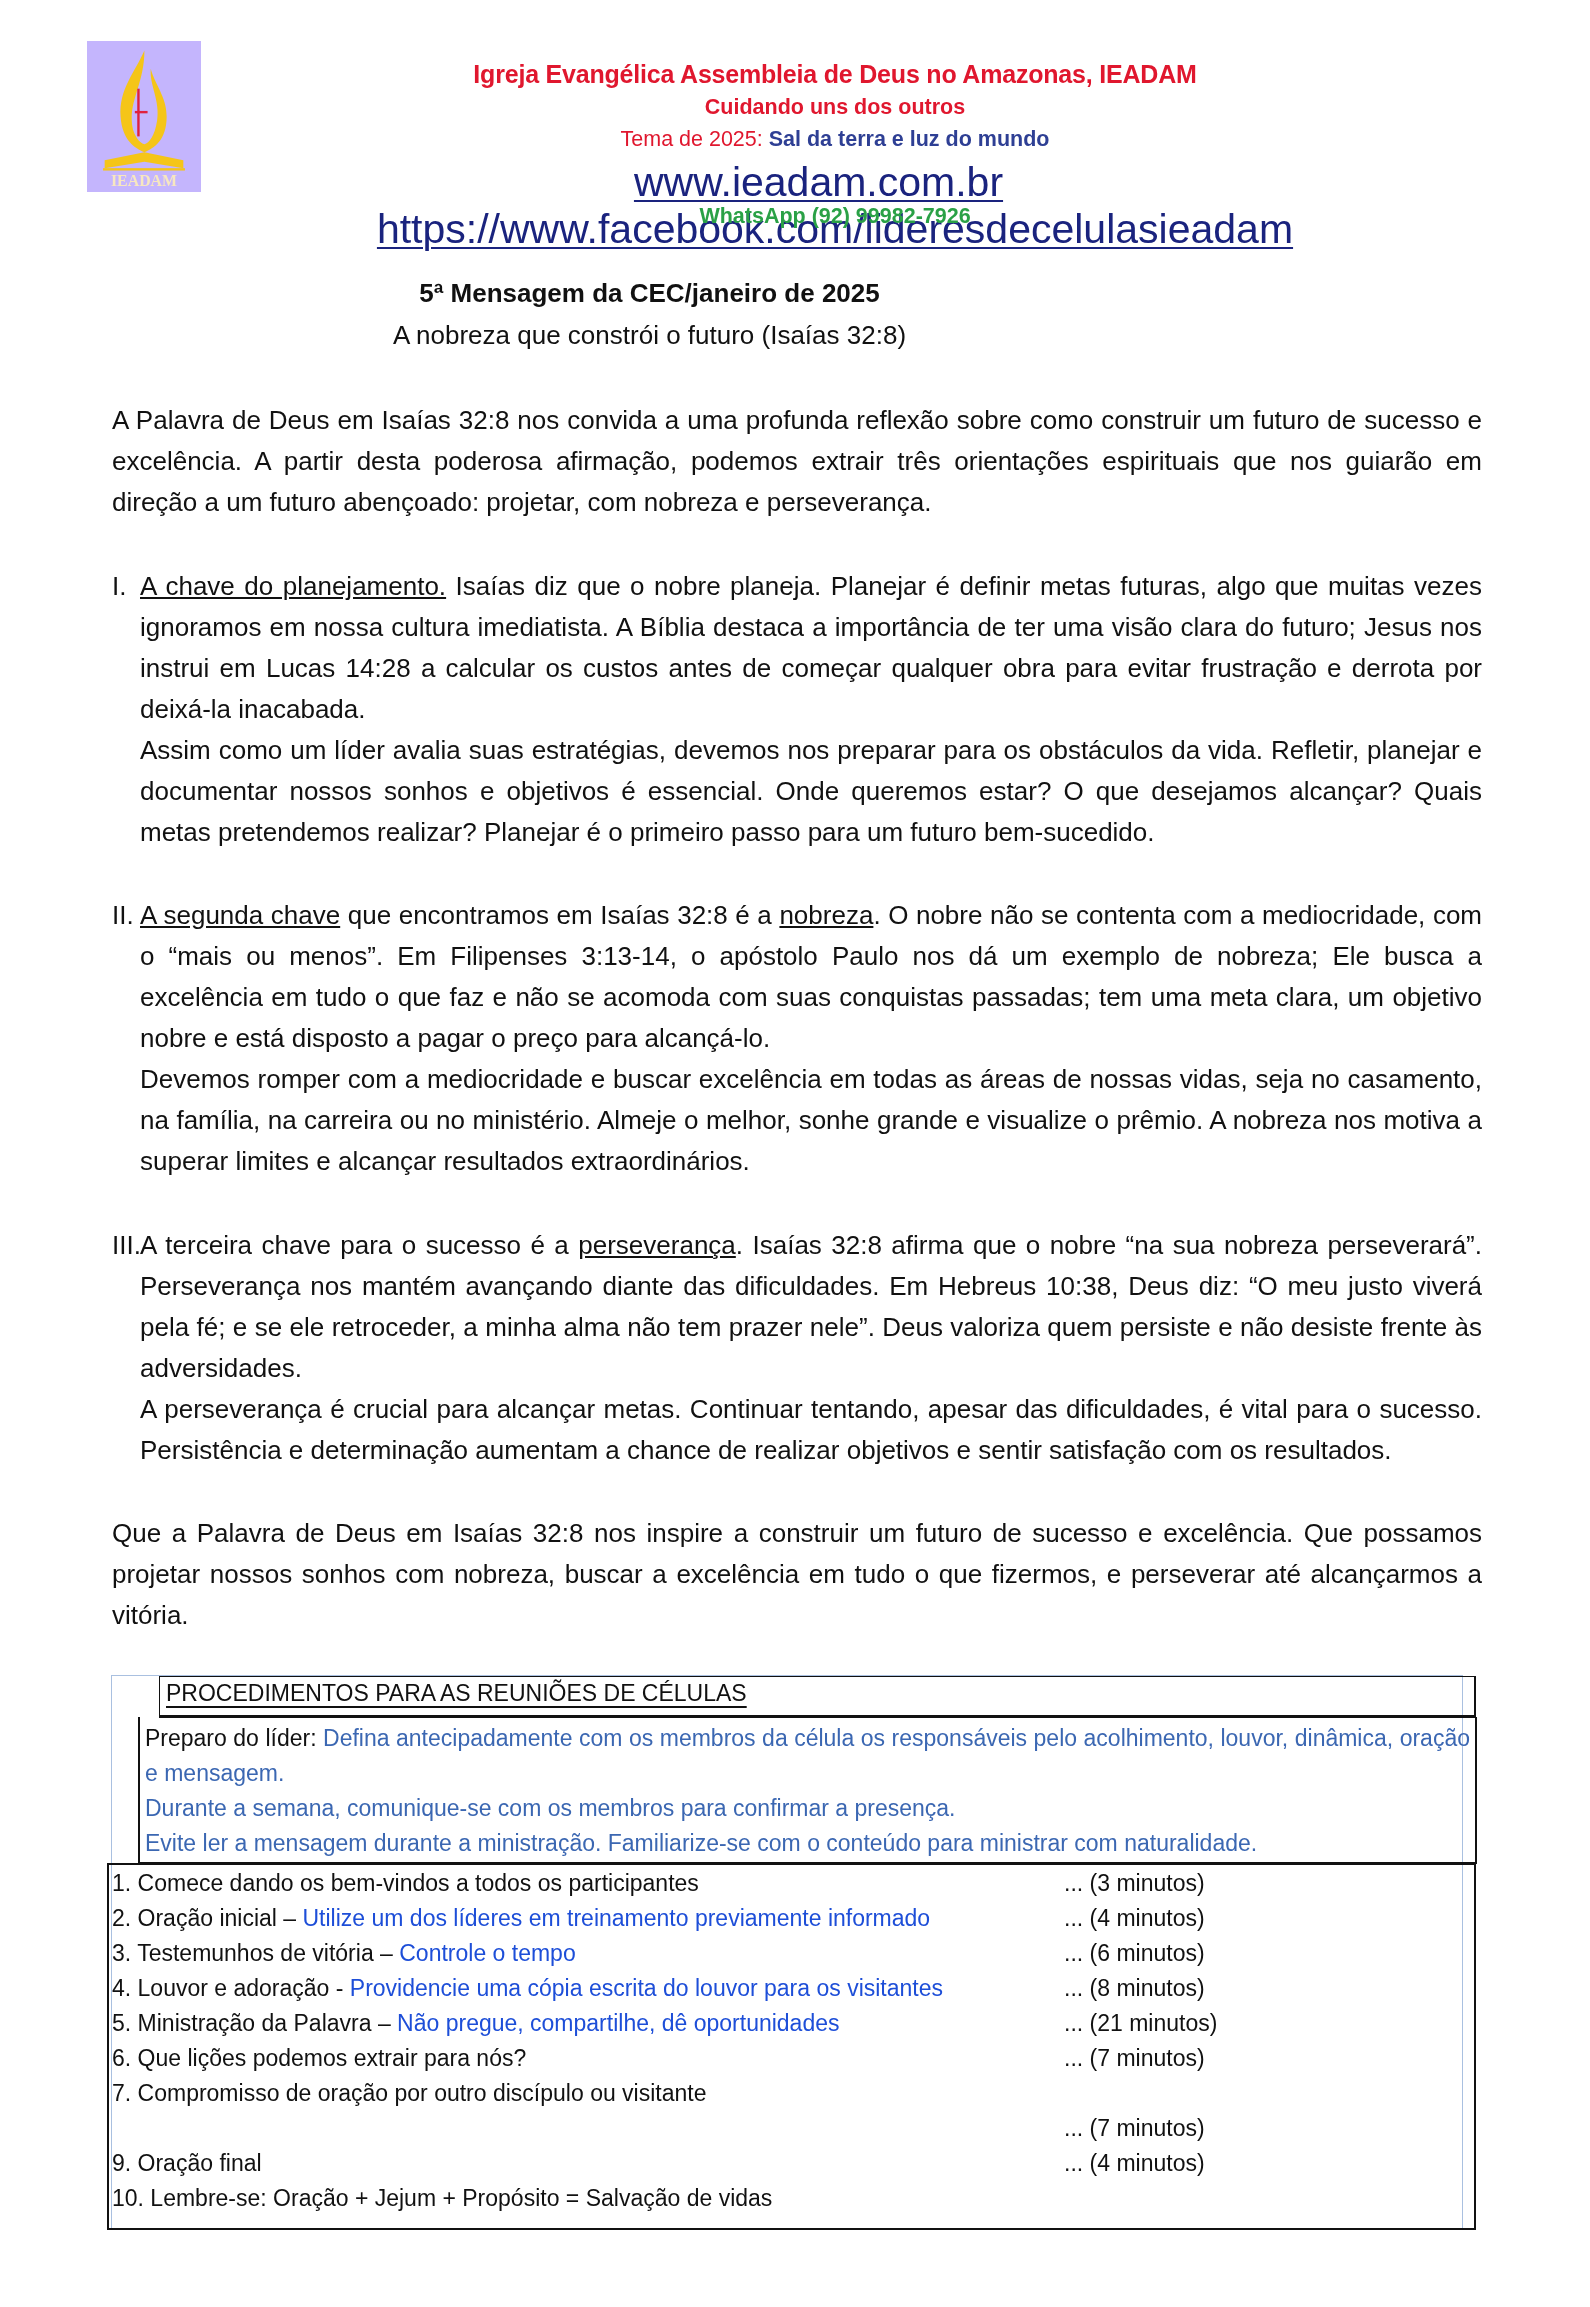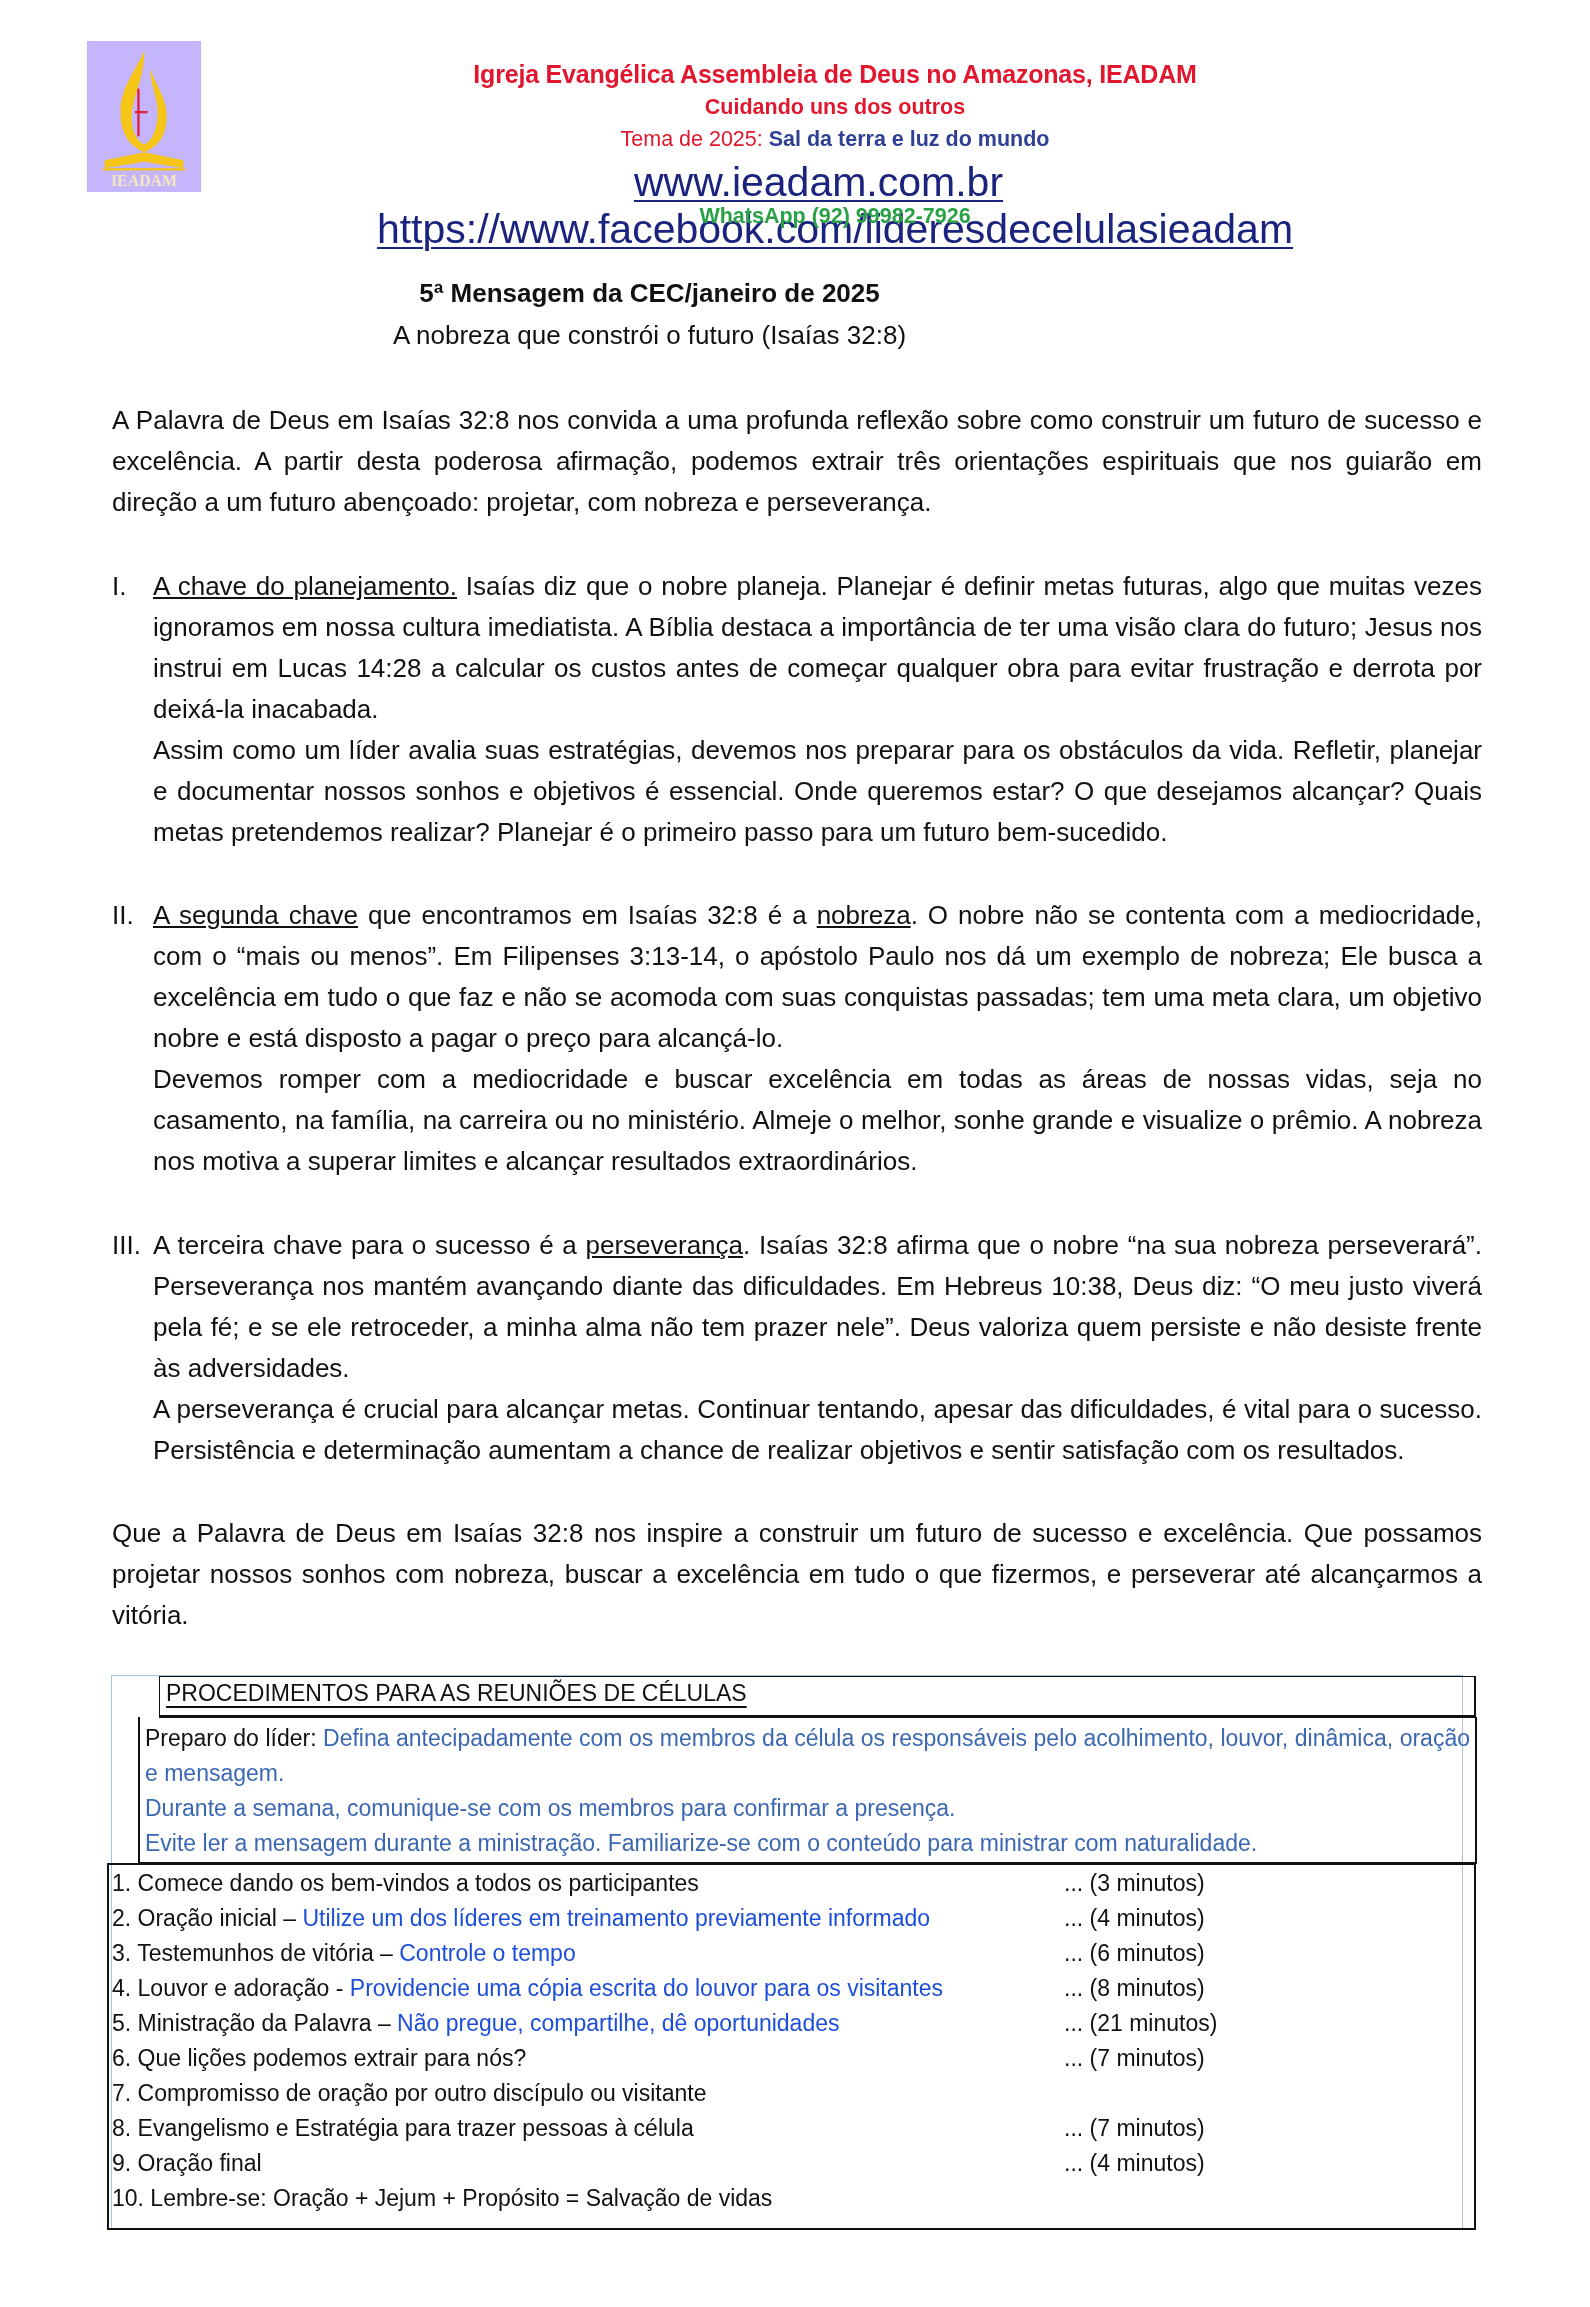--- a/index.html
+++ b/index.html
@@ -22,21 +22,21 @@
     
     .title { position: absolute; left: 0; width: 1299px; text-align: center; }
     .title-main { top: 278px; font-size: 26px; font-weight: bold; color: #111; }
     .title-sub { top: 320px; font-size: 26px; color: #111; }
 
     
     .body-text { position: absolute; left: 112px; width: 1370px; font-size: 26px; line-height: 41px; text-align: justify; color: #111; }
     .intro { top: 400px; }
     .section { position: absolute; left: 112px; width: 1370px; font-size: 26px; line-height: 41px; color: #111; }
     .section .num { position: absolute; left: 0; top: 0; }
-    .section .content { margin-left: 41px; text-align: justify; }
+    .section .content { margin-left: 28px; text-align: justify; }
     .section .content p { margin: 0; text-align: justify; text-align-last: left; }
     .u { text-decoration: underline; }
     .sec1 { top: 566px; }
     .sec2 { top: 895px; }
     .sec3 { top: 1225px; }
     .closing { top: 1513px; }
 
     
     .proc-outer { position: absolute; left: 111px; top: 1675px; width: 1350px; height: 552px; border: 0.8px solid #a9c0e0; }
     .proc-title-box { position: absolute; left: 159px; top: 1676px; width: 1314px; height: 38px; border-left: 1.6px solid #111; border-top: 1.6px solid #111; border-right: 2.4px solid #111; border-bottom: 3.2px solid #111; }
@@ -145,21 +145,20 @@
       </div>
     <div class="step">
         <span class="lbl"><span>6.  Que lições podemos extrair para nós?</span><span class="hint"></span></span>
         <span class="dur">... (7 minutos)</span>
       </div>
     <div class="step">
         <span class="lbl"><span>7.  Compromisso de oração por outro discípulo ou visitante</span><span class="hint"></span></span>
         <span class="dur"></span>
       </div>
     <div class="step">
-        <span class="lbl"><span>8.  Evangelismo e Estratégia para trazer pessoas à célula</span><span class="hint"></span></span>
         <span class="dur">... (7 minutos)</span>
       </div>
     <div class="step">
         <span class="lbl"><span>9.  Oração final</span><span class="hint"></span></span>
         <span class="dur">... (4 minutos)</span>
       </div>
     <div class="step">
         <span class="lbl"><span>10. Lembre-se: Oração + Jejum + Propósito = Salvação de vidas</span><span class="hint"></span></span>
         <span class="dur"></span>
       </div>

